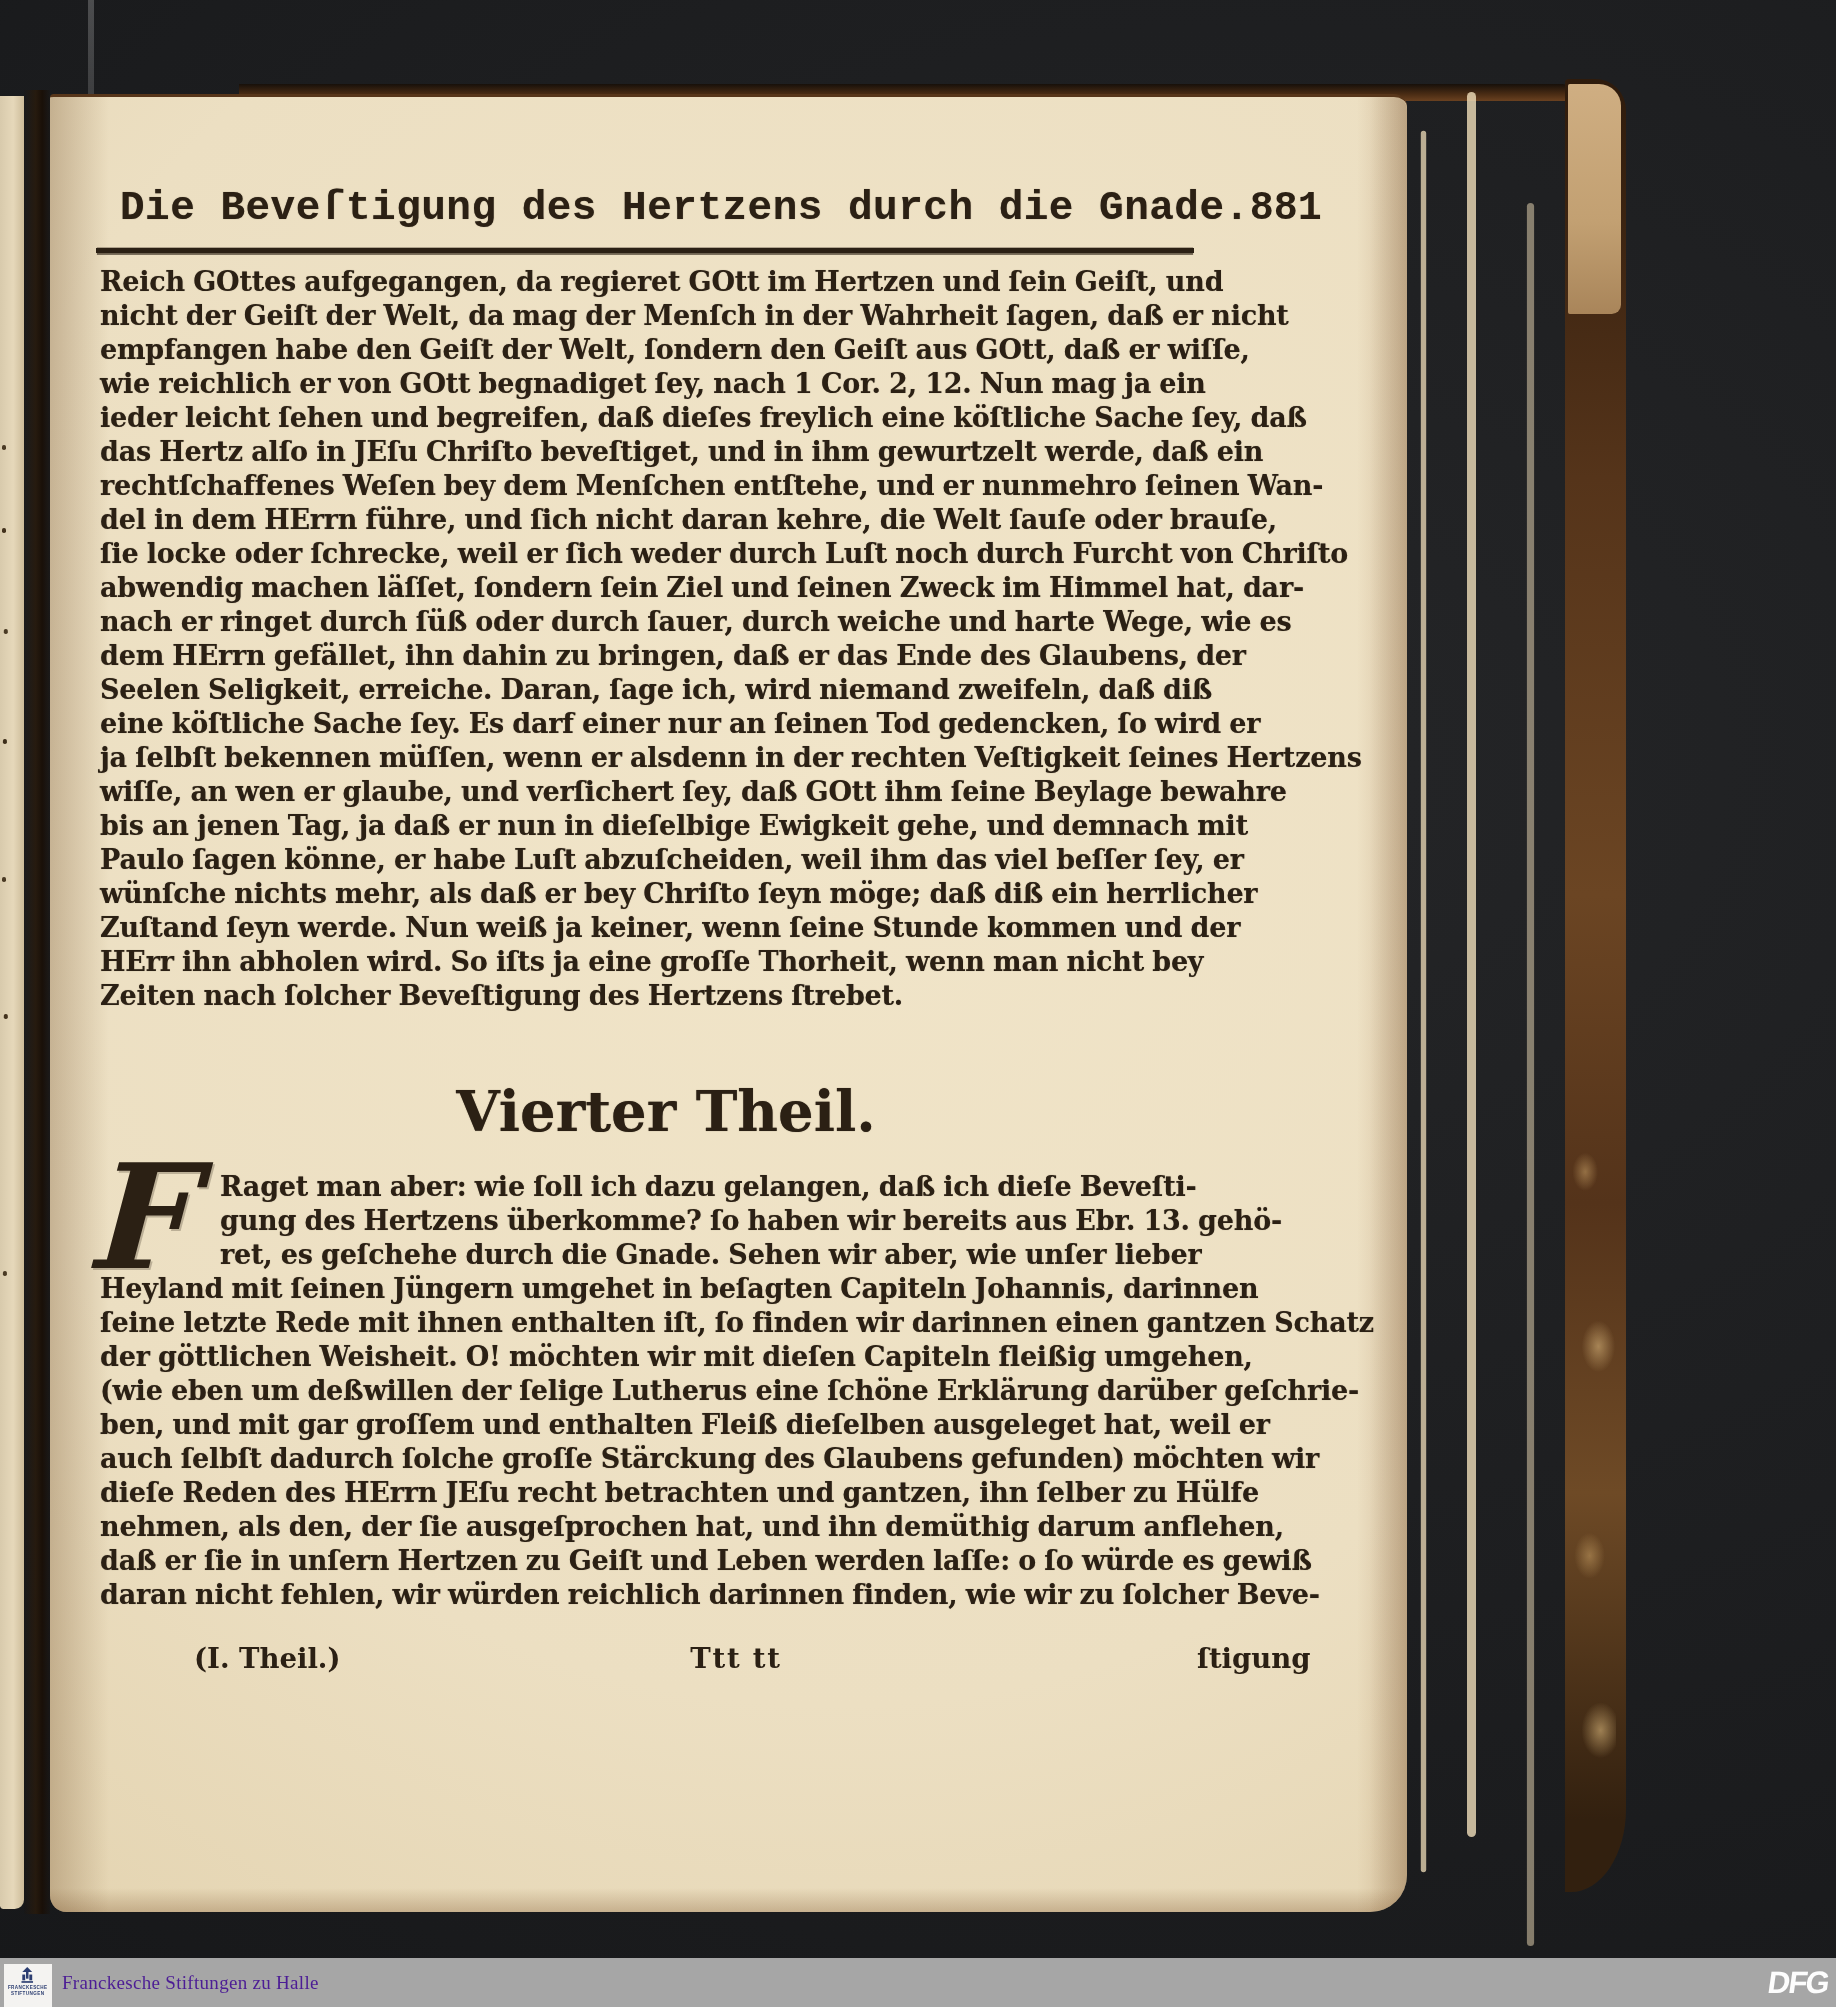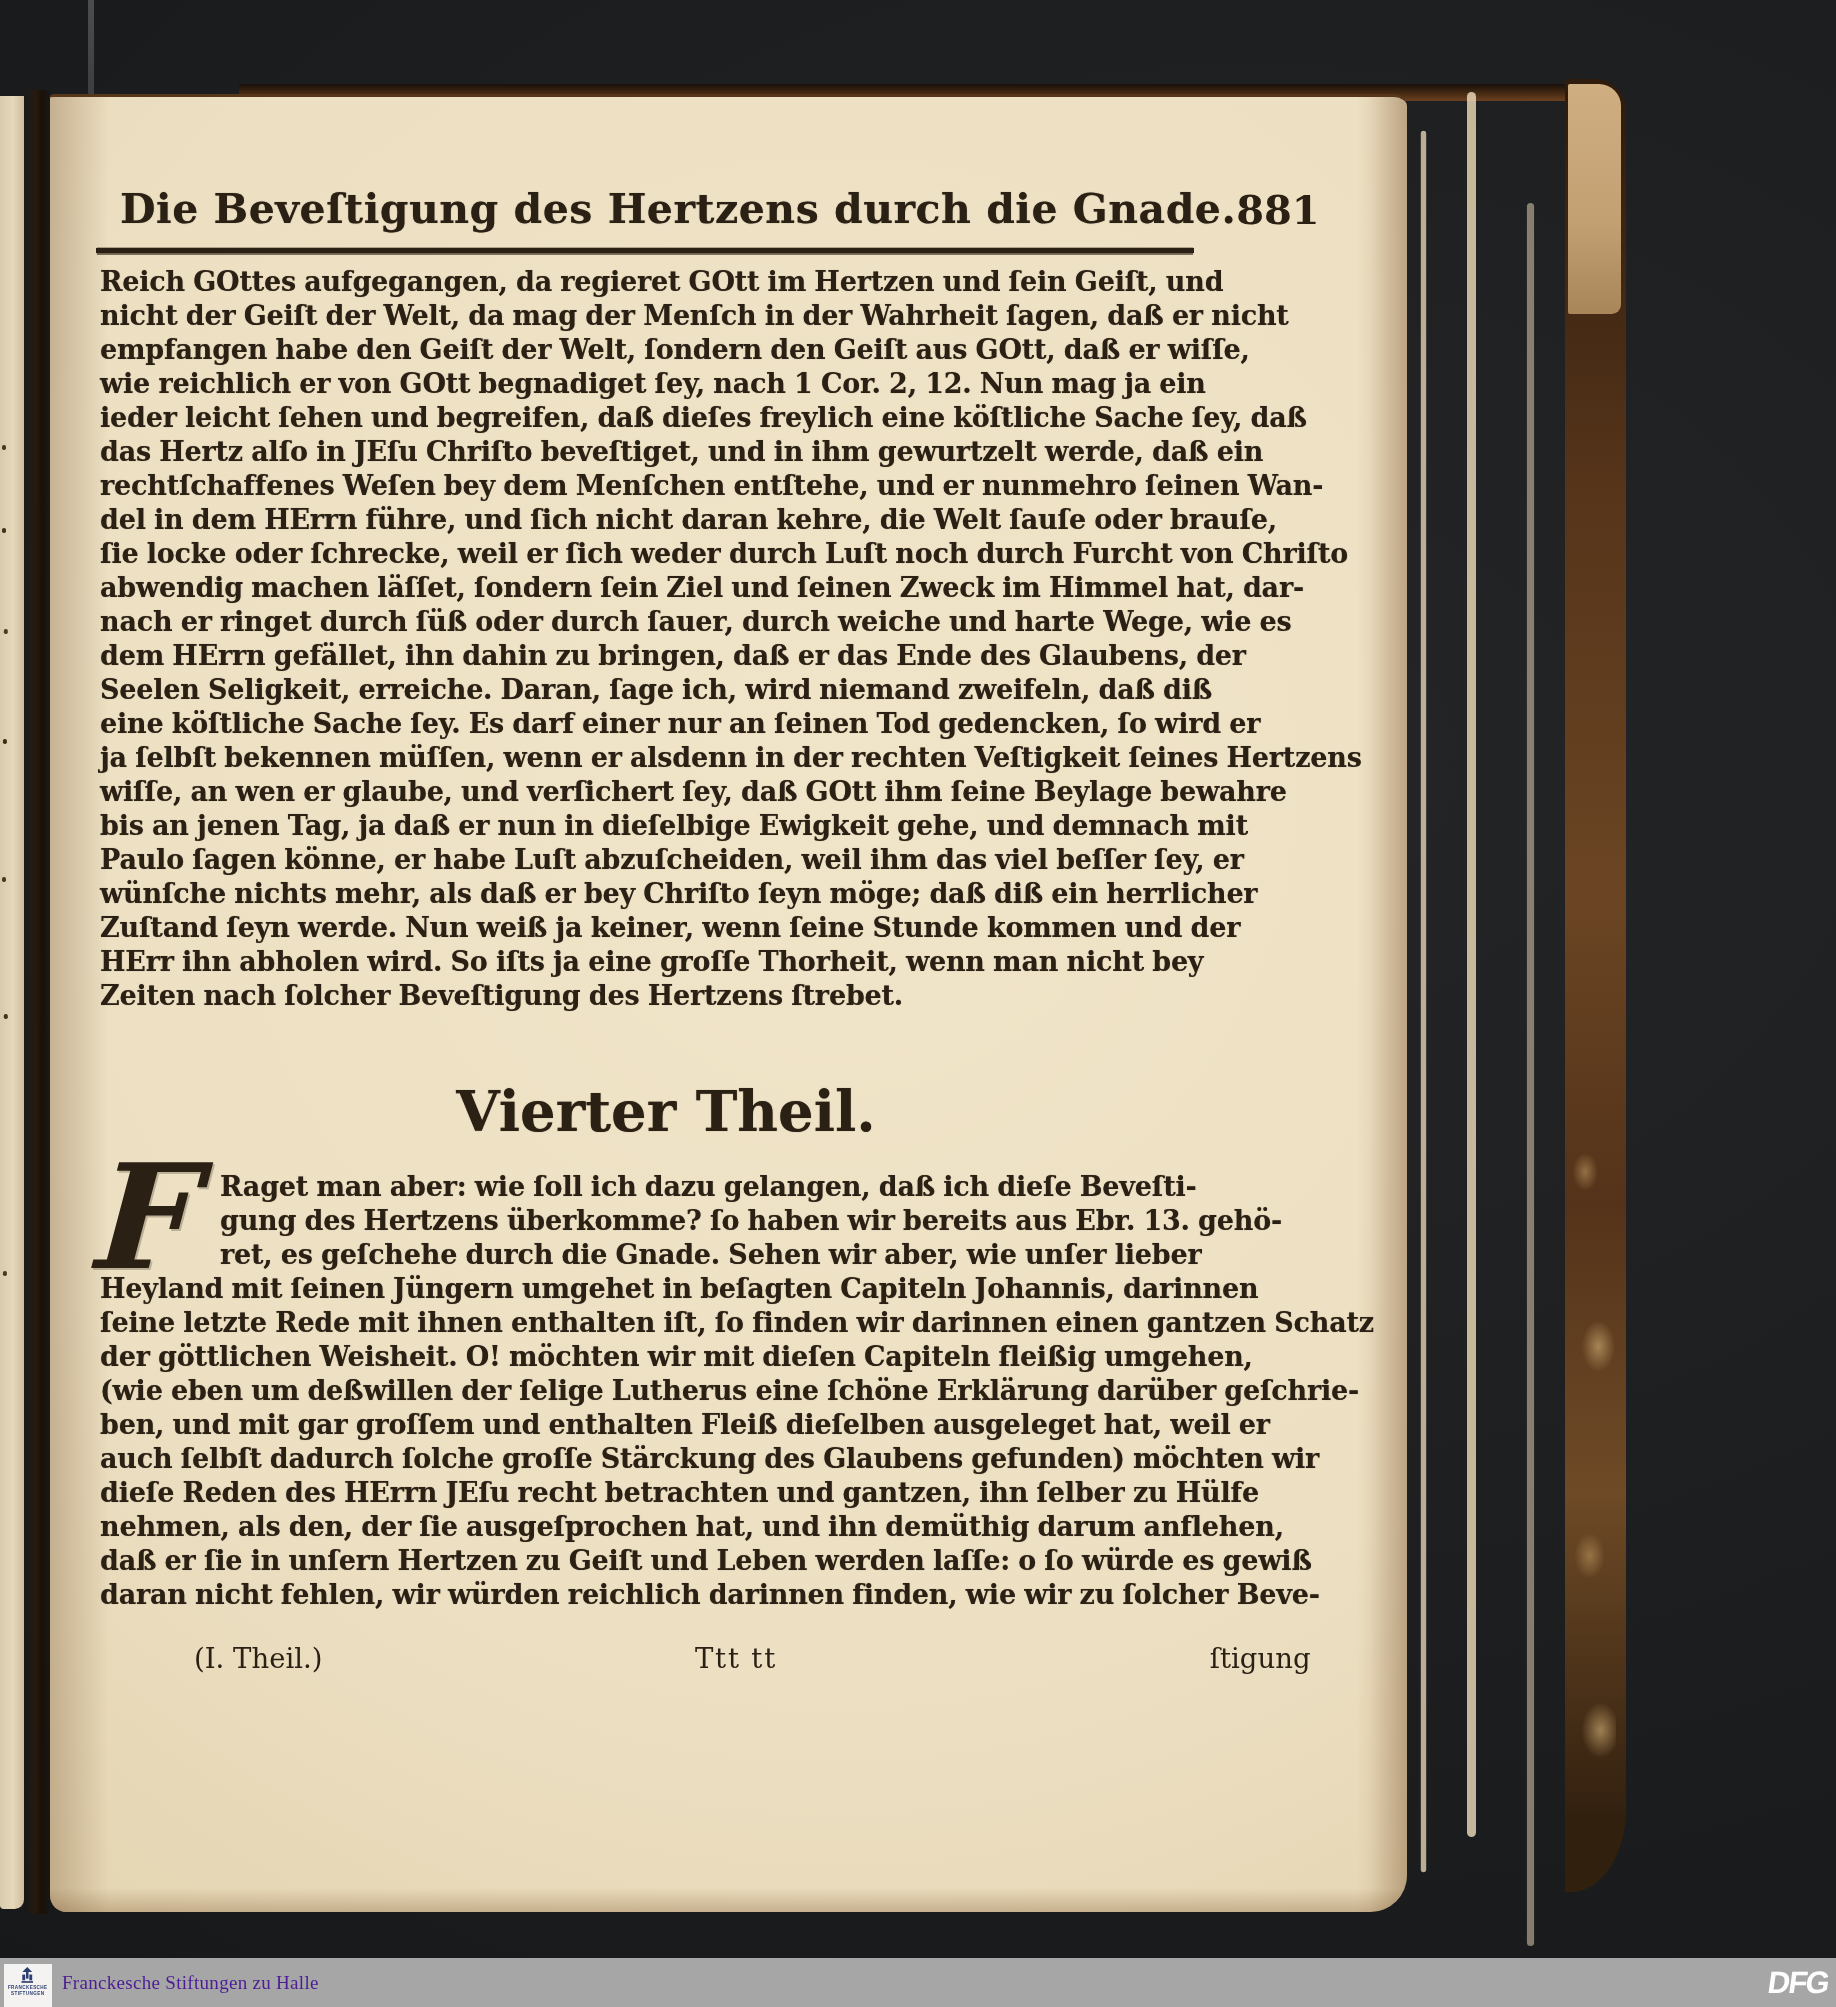--- a/index.html
+++ b/index.html
@@ -57,21 +57,21 @@
           linear-gradient(90deg, rgba(110,75,38,.30), rgba(110,75,38,0) 59px),
           linear-gradient(270deg, rgba(140,95,50,.28), rgba(140,95,50,0) 50px),
           linear-gradient(0deg, rgba(120,80,40,.30), rgba(120,80,40,0) 24px),
           radial-gradient(120% 92% at 58% 38%, #f1e5c9 0%, #ecdfc2 55%, #e4d4b1 84%, #dbc8a1 100%);
         border-top:3.7px solid #58361a;
         border-radius:3.7px 13px 37px 16.5px;
         color:#2b2014;}
   .page-shade{position:absolute;right:0;top:0;width:37px;height:100%;border-radius:0 13px 37px 0;
         background:linear-gradient(270deg, rgba(90,55,25,.18), transparent);}
 
-  .header-line{position:absolute;left:70px;top:88px;width:1076px;display:flex;justify-content:space-between;align-items:center;}
+  .header-line{position:absolute;left:70px;top:88px;width:1076px;display:flex;justify-content:space-between;align-items:center;font-family:Liberation Mono, monospace;}
   .header-title{font-size:41px;font-weight:bold;letter-spacing:0.5px;white-space:nowrap;
                 text-shadow:0 0 0.9px rgba(43,32,20,.55);}
   .header-num{font-size:40px;font-weight:bold;}
   .rule{position:absolute;left:46px;top:151px;width:1098px;height:4.6px;background:#2b2014;
         box-shadow:0 2.8px 0 -0.9px rgba(43,32,20,.65), 0 -1.8px 0 -0.9px rgba(43,32,20,.35);}
 
   .para{position:absolute;left:50px;width:1216px;}
   .p1{top:168px;}
   .p2{top:1073px;}
   .tl{font-size:27px;font-weight:bold;line-height:34px;height:34px;white-space:nowrap;
@@ -82,21 +82,21 @@
   .tl::after{content:"";display:inline-block;width:100%;}
 
   .heading2{position:absolute;left:50px;top:981px;width:1216px;text-align:center;
             font-size:56px;font-weight:bold;transform:translateX(-42px);
             text-shadow:0 0 0.9px rgba(43,32,20,.6);}
 
   .dropcap{position:absolute;left:48px;top:1056px;font-size:145px;line-height:129px;
            font-weight:bold;font-style:italic;transform:skewX(-4deg);
            text-shadow:1.8px 1.8px 0 rgba(43,32,20,.25);}
 
-  .sigline{position:absolute;left:50px;top:1545px;width:1216px;height:37px;font-size:27.5px;font-weight:normal;}
+  .sigline{position:absolute;left:50px;top:1545px;width:1216px;height:37px;font-size:27.5px;font-weight:bold;}
   .sig-left{position:absolute;left:94px;}
   .sig-center{position:absolute;left:50%;transform:translateX(-50%);margin-left:28px;letter-spacing:1.8px;}
   .sig-right{position:absolute;right:5.5px;}
 
   
   .bar{position:absolute;left:0;bottom:0;width:1837px;height:49px;background:#a6a6a6;}
   .logo-box{position:absolute;left:3.7px;bottom:0;width:48px;height:43px;background:#f4f3f1;
             display:flex;flex-direction:column;align-items:center;justify-content:flex-start;padding-top:2.8px;box-sizing:border-box;}
   .logo-glyph{width:16.5px;height:18.4px;}
   .logo-text{font-family:"Liberation Sans", sans-serif;font-size:4.6px;line-height:5.5px;color:#2b3d71;

